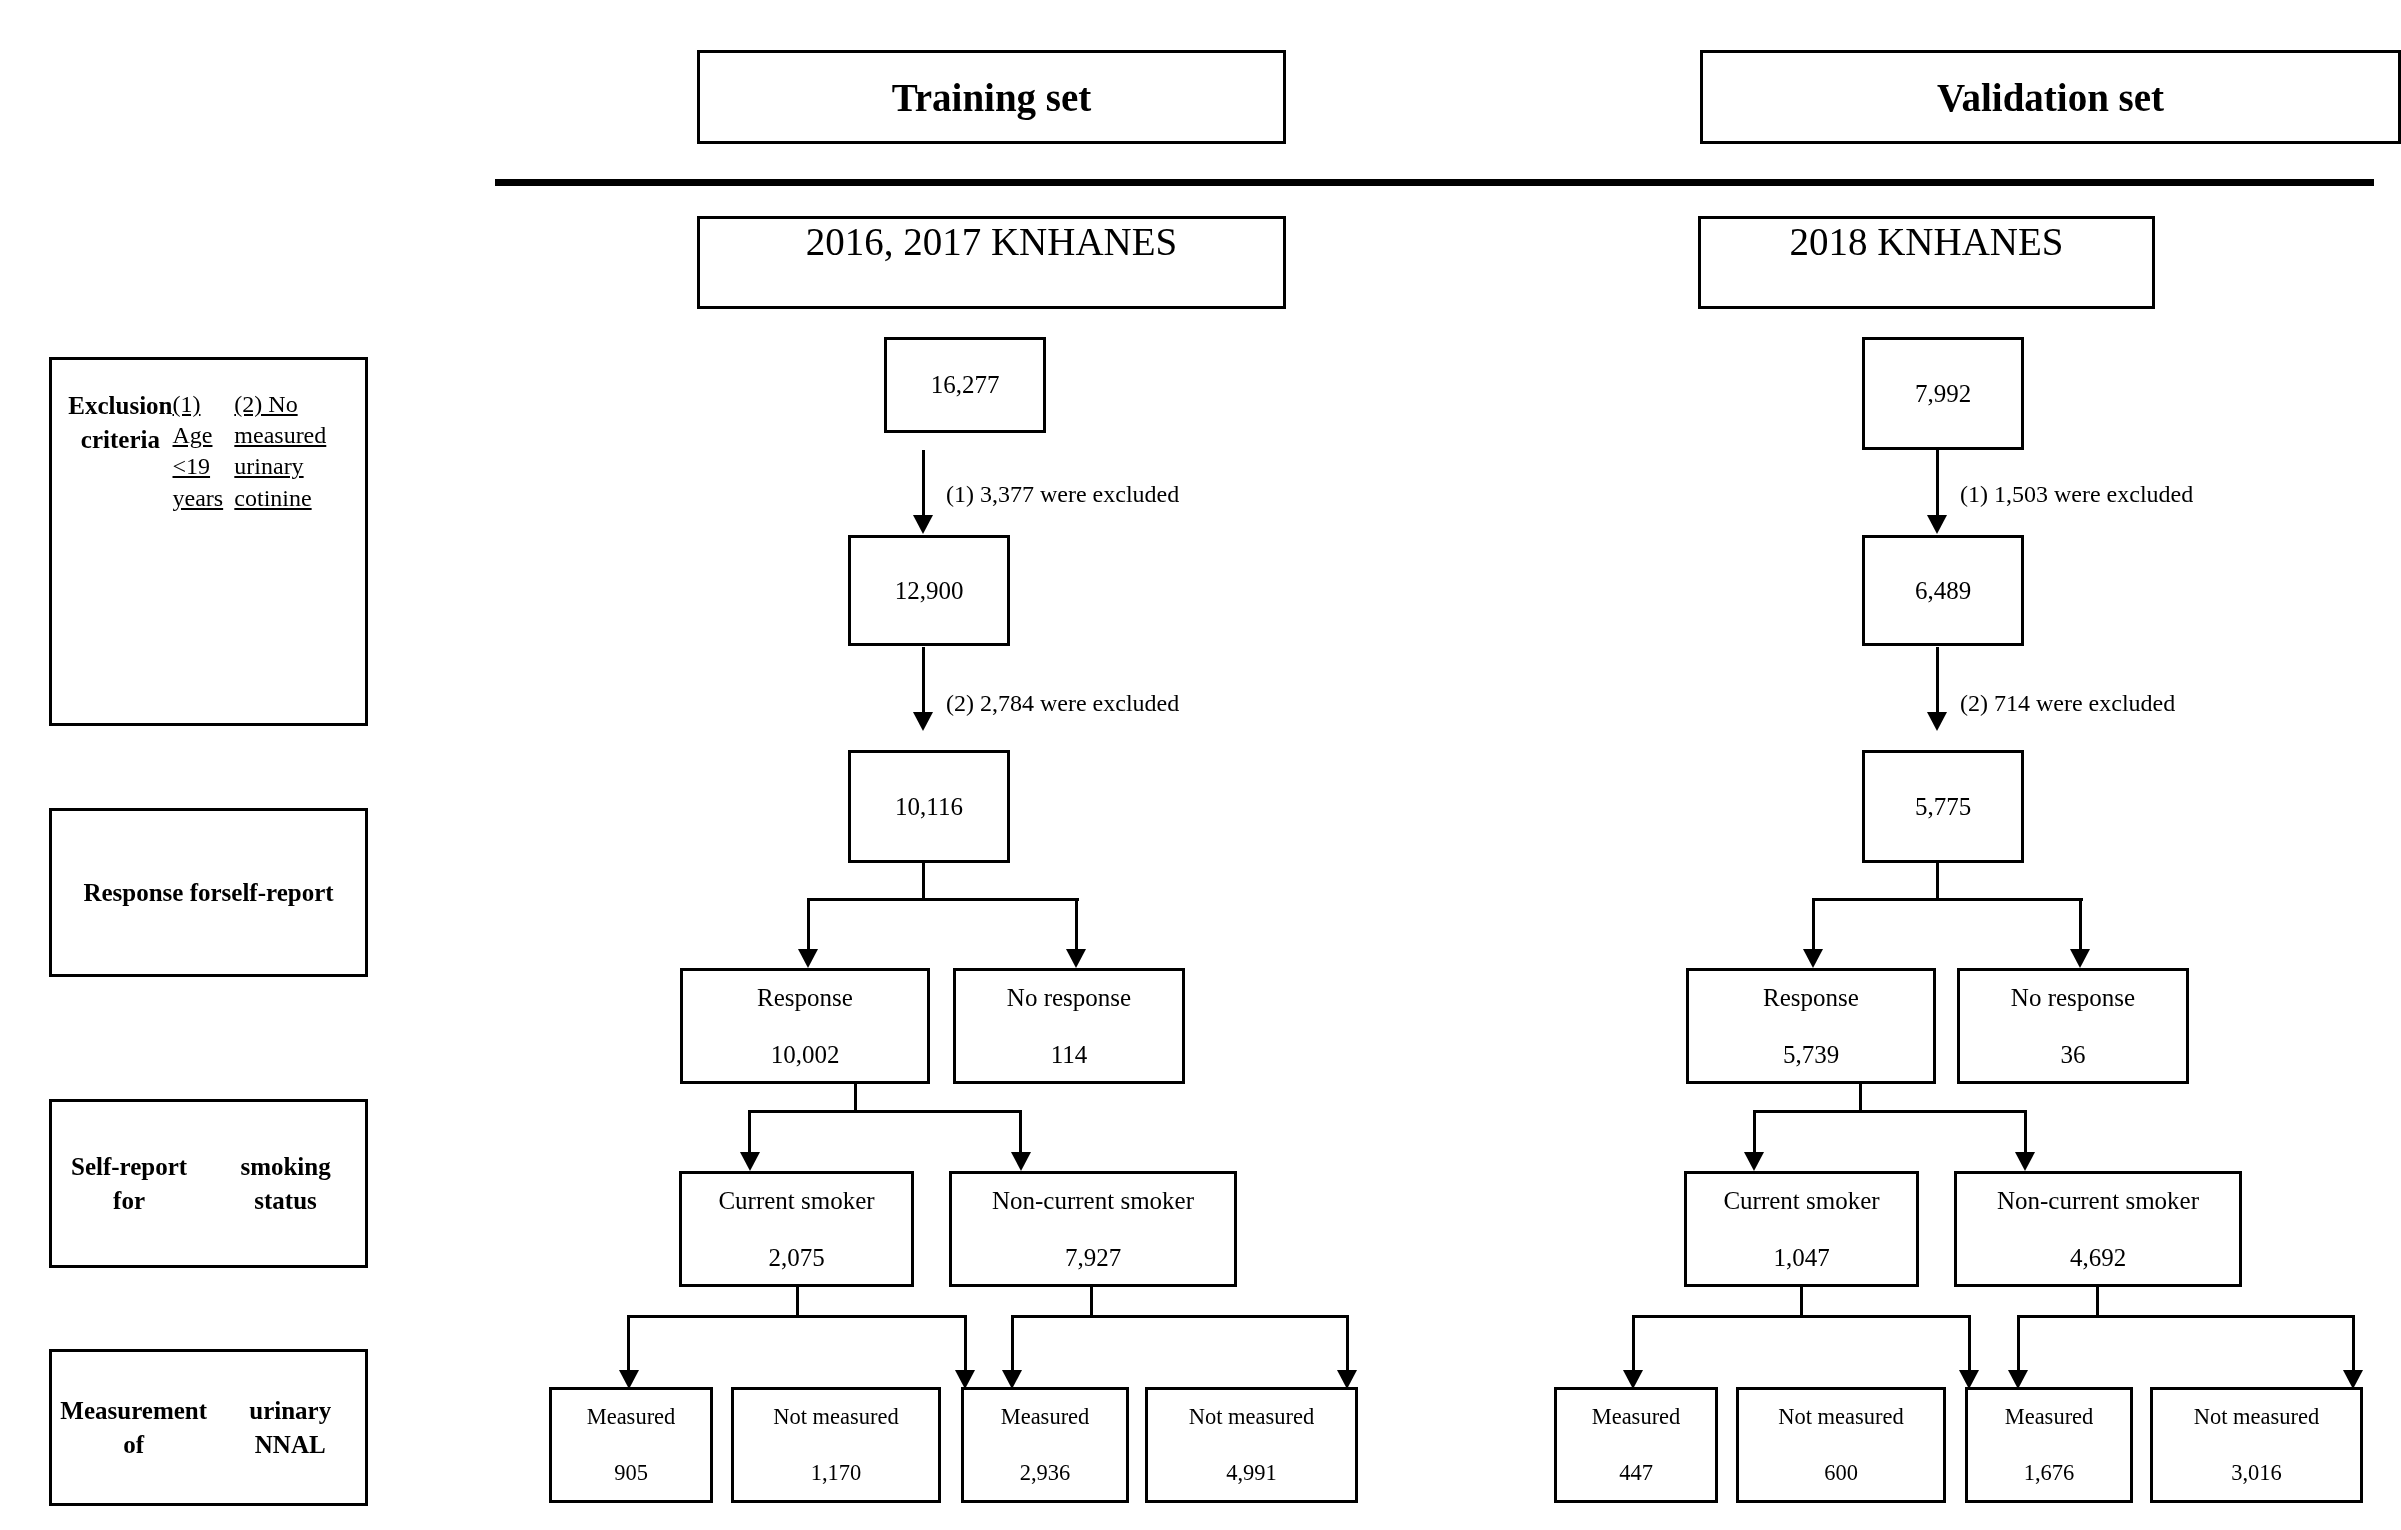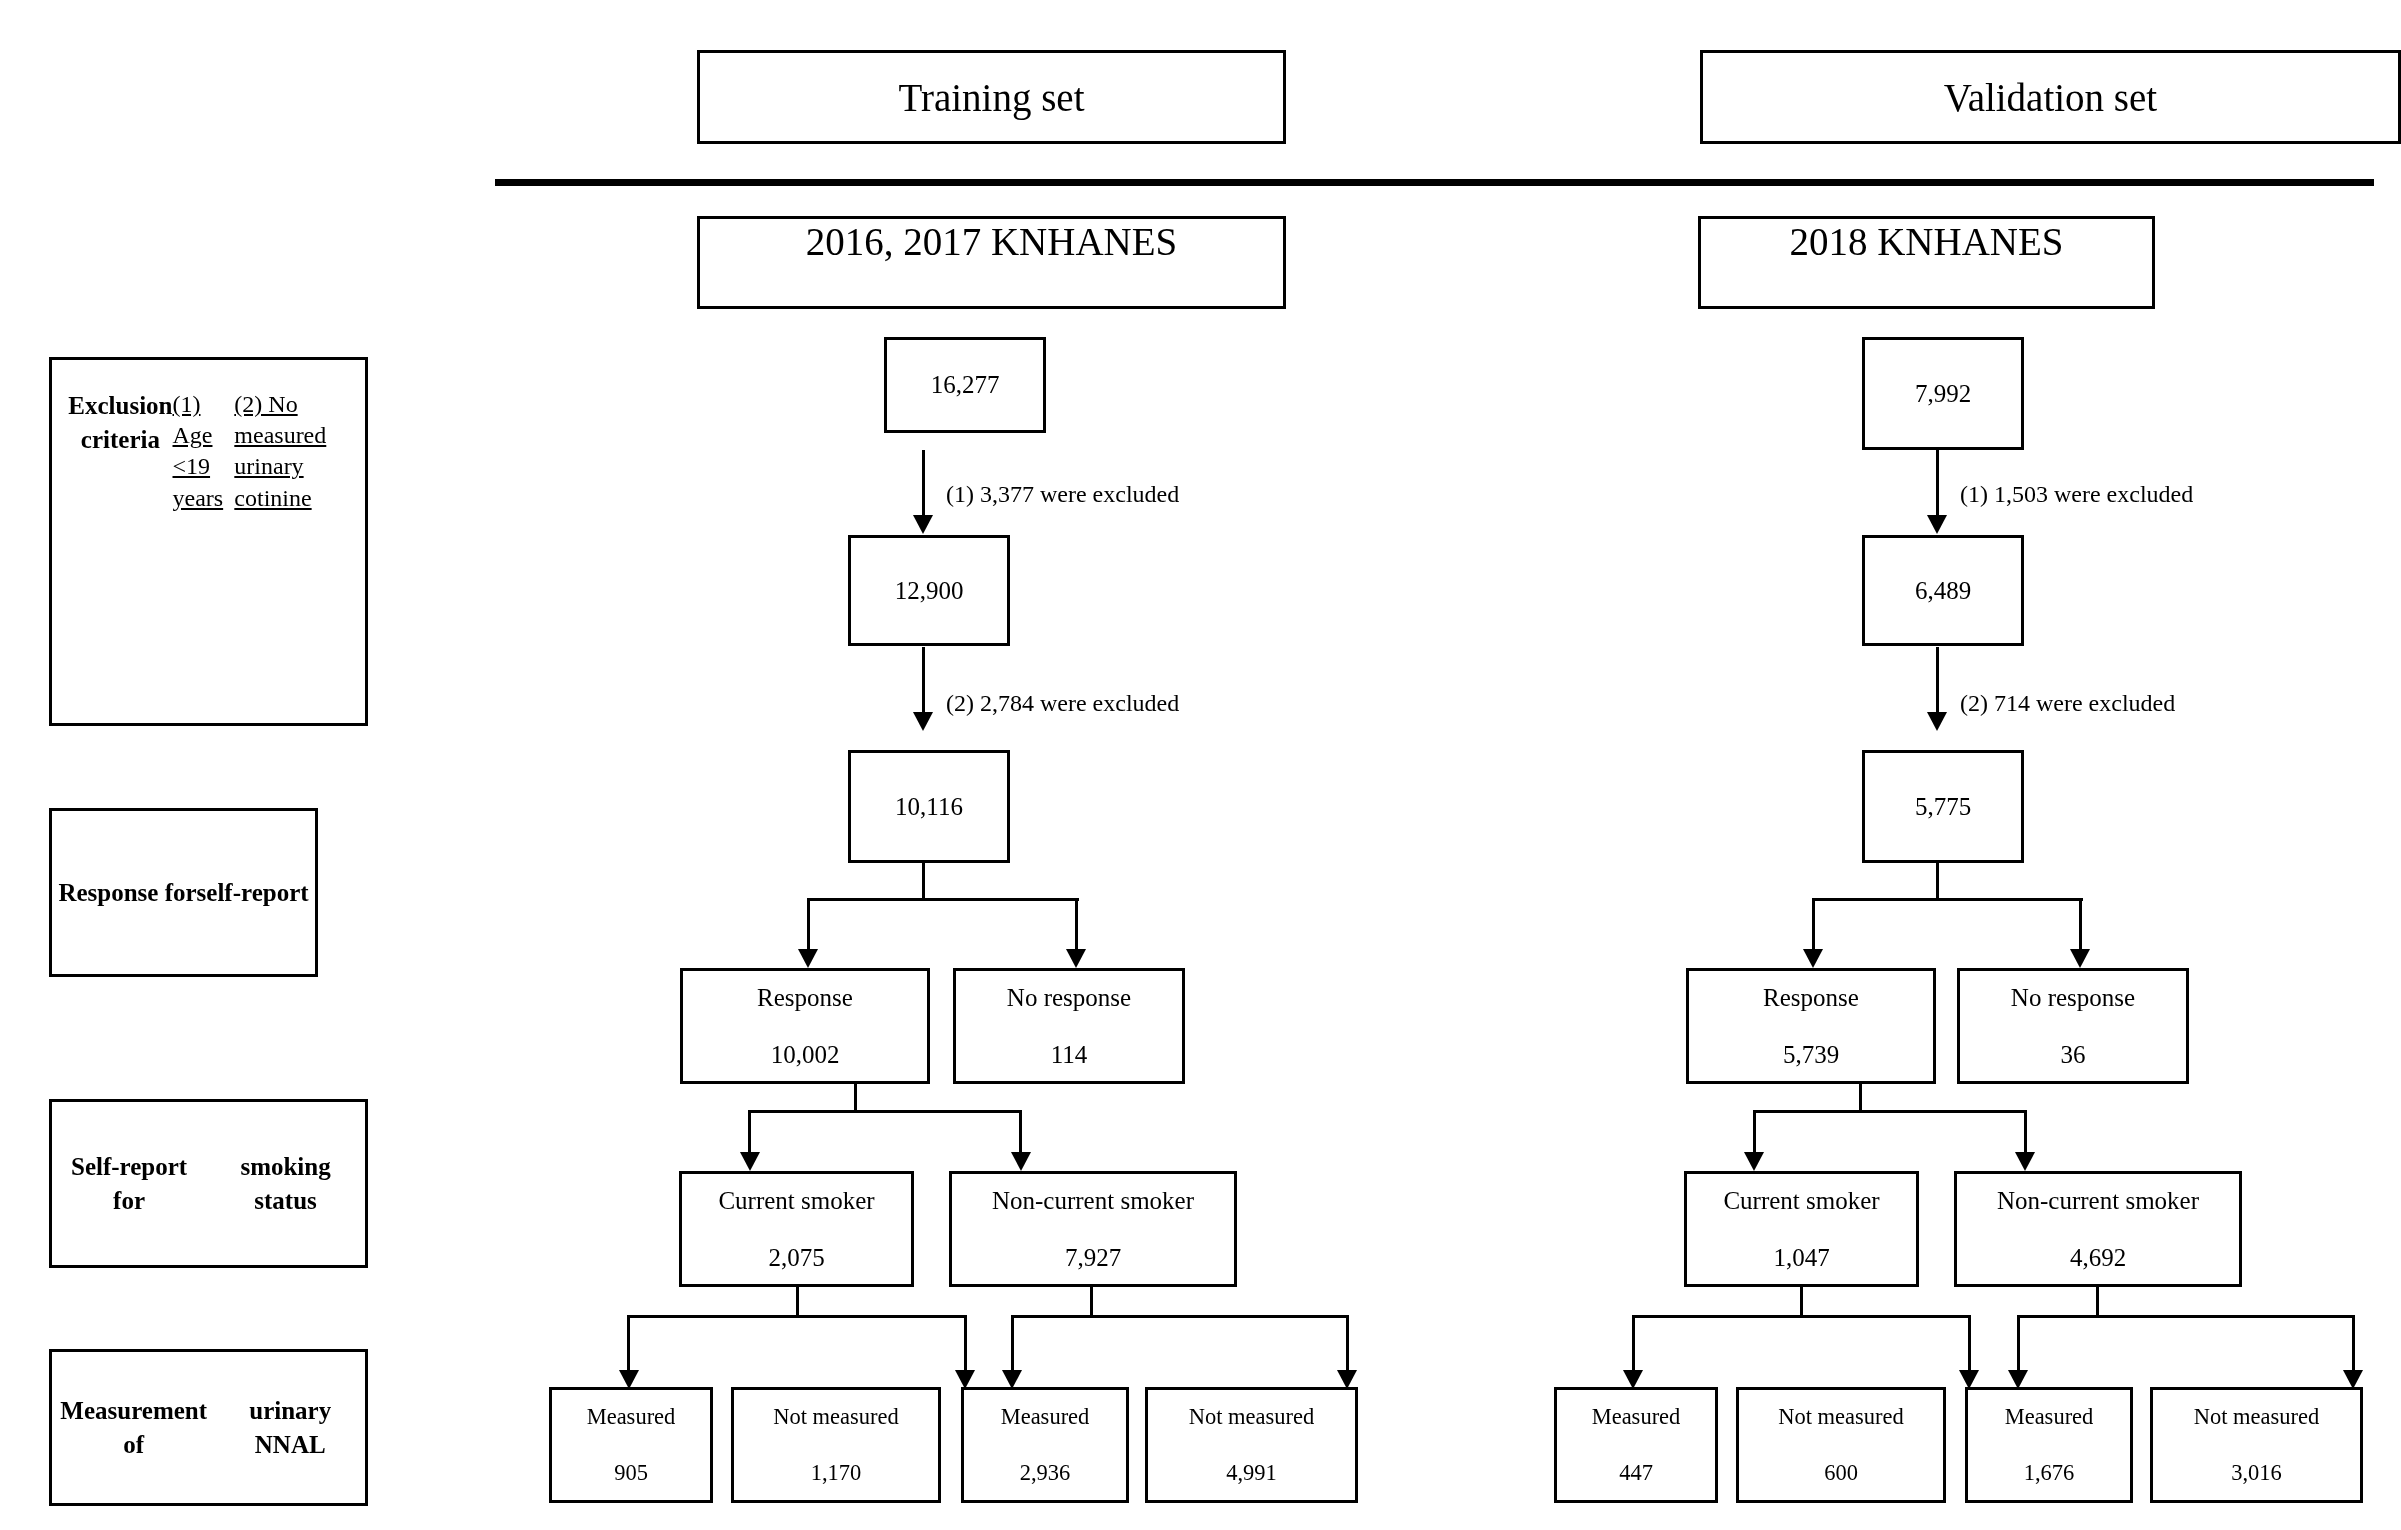--- a/index.html
+++ b/index.html
@@ -66,20 +66,21 @@
   }
 
   
   .hdr-box {
     border: 3.1px solid #000;
     background: #fff;
     display: flex;
     align-items: center;
     justify-content: center;
     font-size: 39px;
+    font-weight: bold;
   }
   .knhanes-box {
     border: 3.1px solid #000;
     background: #fff;
     display: flex;
     align-items: flex-start;
     justify-content: center;
     font-size: 39px;
   }
 
@@ -112,21 +113,21 @@
 <body>
 
 <div id="root">
 
   <div class="abs stage-box left-align" style="left:49px; top:357px; width:319px; height:369px;">
     <div class="excl-title">Exclusion criteria</div>
     <div class="excl-item">(1)  Age &lt;19 years</div>
     <div class="excl-item">(2)  No measured urinary cotinine</div>
   </div>
 
-  <div class="abs stage-box" style="left:49px; top:808px; width:269px; height:169px;">
+  <div class="abs stage-box" style="left:49px; top:808px; width:319px; height:169px;">
     <div>Response for</div>
     <div>self-report</div>
   </div>
 
   <div class="abs stage-box" style="left:49px; top:1099px; width:319px; height:169px;">
     <div>Self-report for</div>
     <div>smoking status</div>
   </div>
 
   <div class="abs stage-box" style="left:49px; top:1349px; width:319px; height:157px;">

